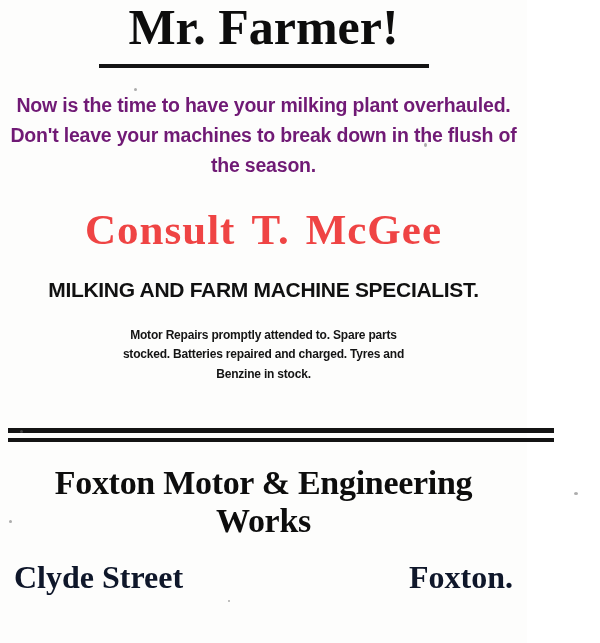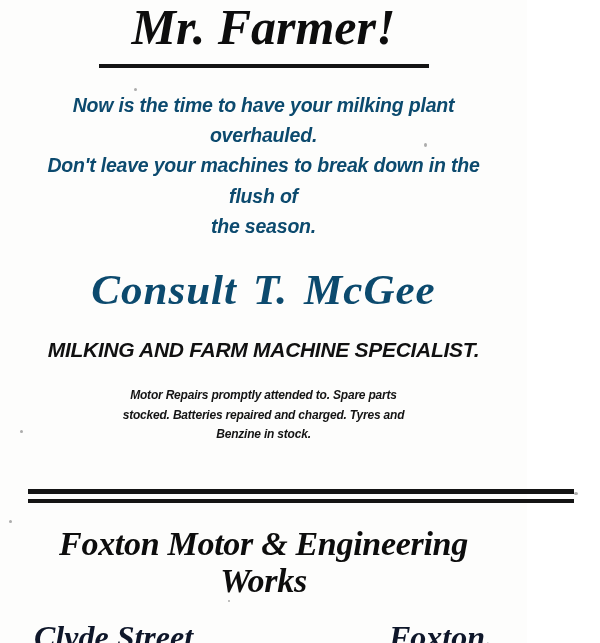--- a/index.html
+++ b/index.html
@@ -13,22 +13,21 @@
     font-family: "Liberation Serif", serif;
     color: #141414;
     overflow: hidden;
   }
   .ad {
     position: relative;
     width: 527px;
     height: 643px;
     background: #fdfdfc;
     box-sizing: border-box;
-    padding: 0 28px;
-    font-style: italic;
+    padding: 0 8px;
   }
 
   
   .speck {
     position: absolute;
     background: #6a6a6a;
     border-radius: 50%;
     opacity: .55;
   }
 
@@ -49,33 +48,33 @@
     border-top: 4px solid #141414;
   }
 
   .lede {
     text-align: center;
     font-family: "Liberation Sans", sans-serif;
     font-weight: bold;
     font-size: 19.5px;
     line-height: 1.55;
     margin-top: 22px;
-    color: #0c4a6e;
+    color: #701a75;
     letter-spacing: -0.2px;
   }
 
   .consult {
     text-align: center;
     font-family: "Liberation Serif", serif;
     font-weight: bold;
     font-size: 43px;
     line-height: 1.05;
     margin-top: 26px;
     letter-spacing: 1px;
-    color: #0c4a6e;
+    color: #ef4444;
   }
   .consult .sp { display: inline-block; width: 16px; }
 
   .specialist {
     text-align: center;
     font-family: "Liberation Sans", sans-serif;
     font-weight: bold;
     font-size: 21px;
     letter-spacing: -0.3px;
     margin-top: 26px;

